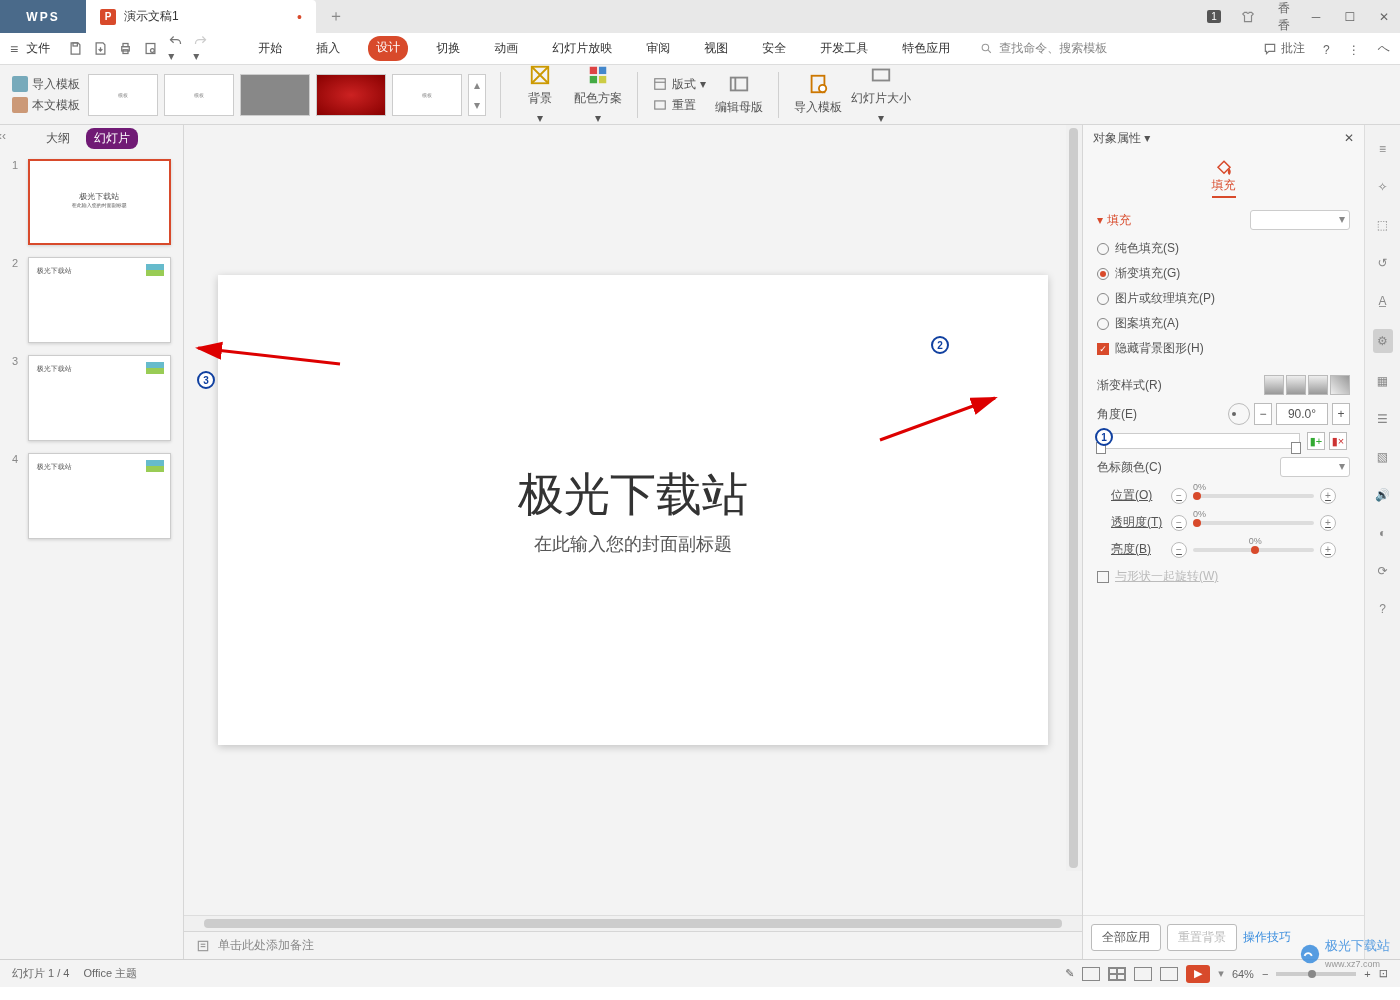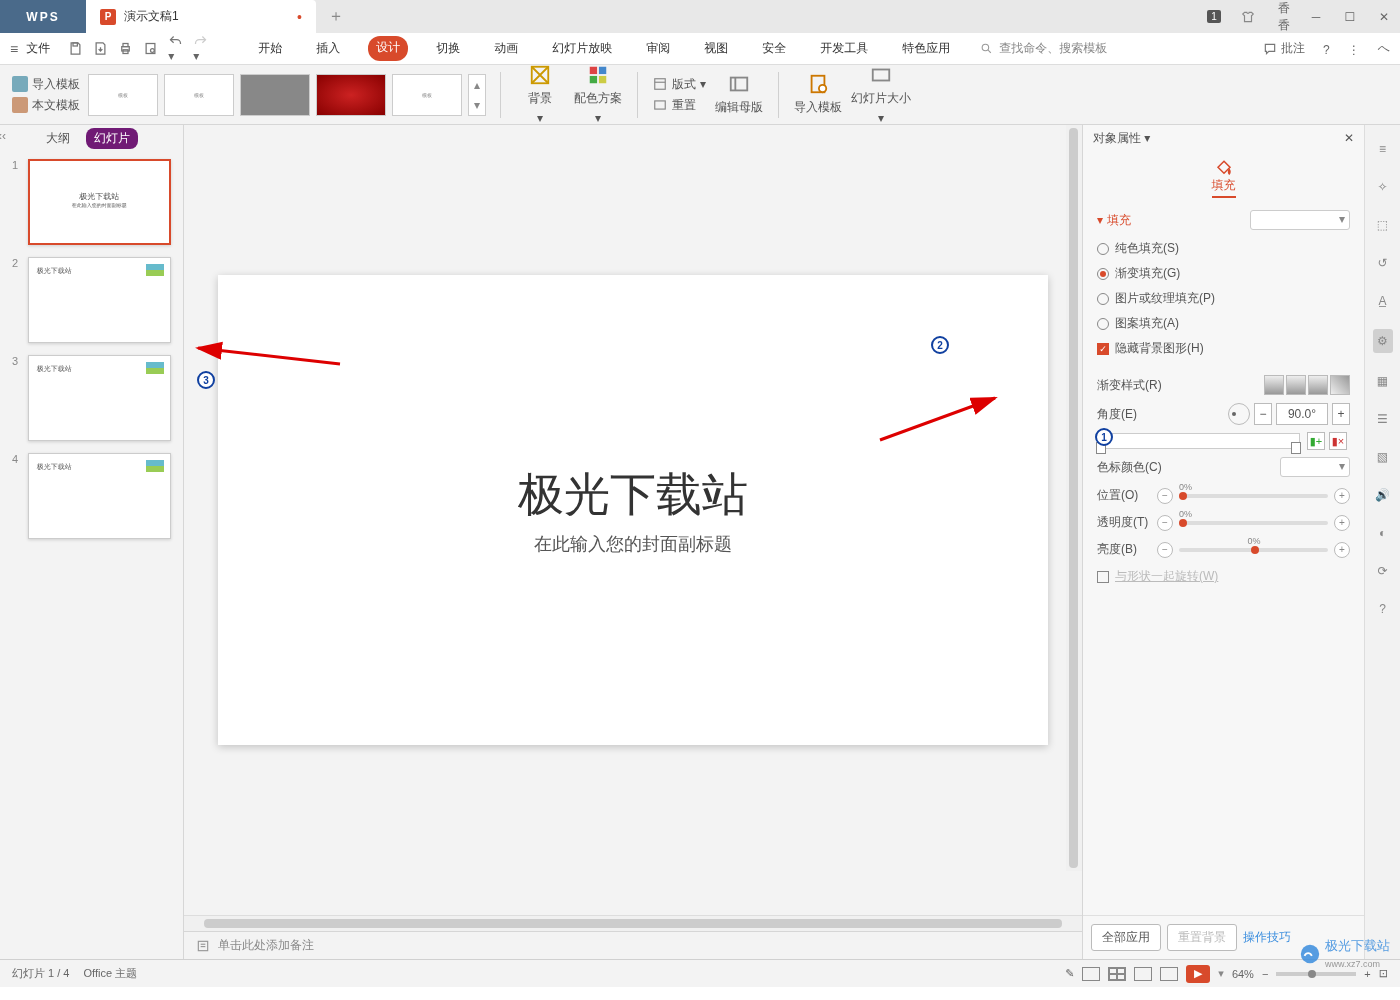--- a/index.html
+++ b/index.html
@@ -89,21 +89,21 @@
 .gs{width:20px;height:20px;border:1px solid #bbb;background:linear-gradient(#eee,#999);}
 .angle-ctrl{display:flex;align-items:center;gap:4px;margin-left:auto;}
 .angle-dial{width:22px;height:22px;border:1px solid #bbb;border-radius:50%;position:relative;}
 .angle-dial::after{content:"";position:absolute;width:4px;height:4px;background:#666;border-radius:50%;left:3px;top:8px;}
 .stepbtn{width:18px;height:22px;border:1px solid #bbb;background:#fff;display:flex;align-items:center;justify-content:center;}
 .angle-val{width:52px;height:22px;border:1px solid #bbb;background:#fff;text-align:center;line-height:20px;}
 .grad-bar{height:16px;border:1px solid #ccc;background:linear-gradient(90deg,#fff,#fff);margin:8px 0;position:relative;}
 .grad-stop{position:absolute;bottom:-6px;width:10px;height:12px;background:#fff;border:1px solid #888;}
 .grad-add{position:absolute;right:-48px;top:-2px;display:flex;gap:4px;}
 .grad-add>div{width:18px;height:18px;border:1px solid #bbb;background:#fff;display:flex;align-items:center;justify-content:center;font-size:11px;}
-.slider-row{display:flex;align-items:center;margin:10px 0;}
+.slider-row{display:flex;align-items:center;margin:10px 14px;text-decoration:underline;}
 .slider-row label{width:60px;}
 .mini-slider{flex:1;height:4px;background:#ddd;position:relative;margin:0 6px;border-radius:2px;}
 .mini-thumb{position:absolute;width:8px;height:8px;background:#d84a2b;border-radius:50%;top:-2px;}
 .pct{position:absolute;font-size:9px;color:#888;top:-12px;}
 .roundbtn{width:16px;height:16px;border:1px solid #bbb;border-radius:50%;background:#fff;display:flex;align-items:center;justify-content:center;font-size:10px;color:#888;}
 .rp-footer{margin-top:auto;padding:8px;display:flex;gap:6px;align-items:center;border-top:1px solid #e0e0e0;}
 .rp-fbtn{padding:4px 10px;border:1px solid #bbb;background:#fff;border-radius:3px;}
 .rp-fbtn.dis{color:#bbb;}
 .rp-link{color:#3a8dde;}
 

